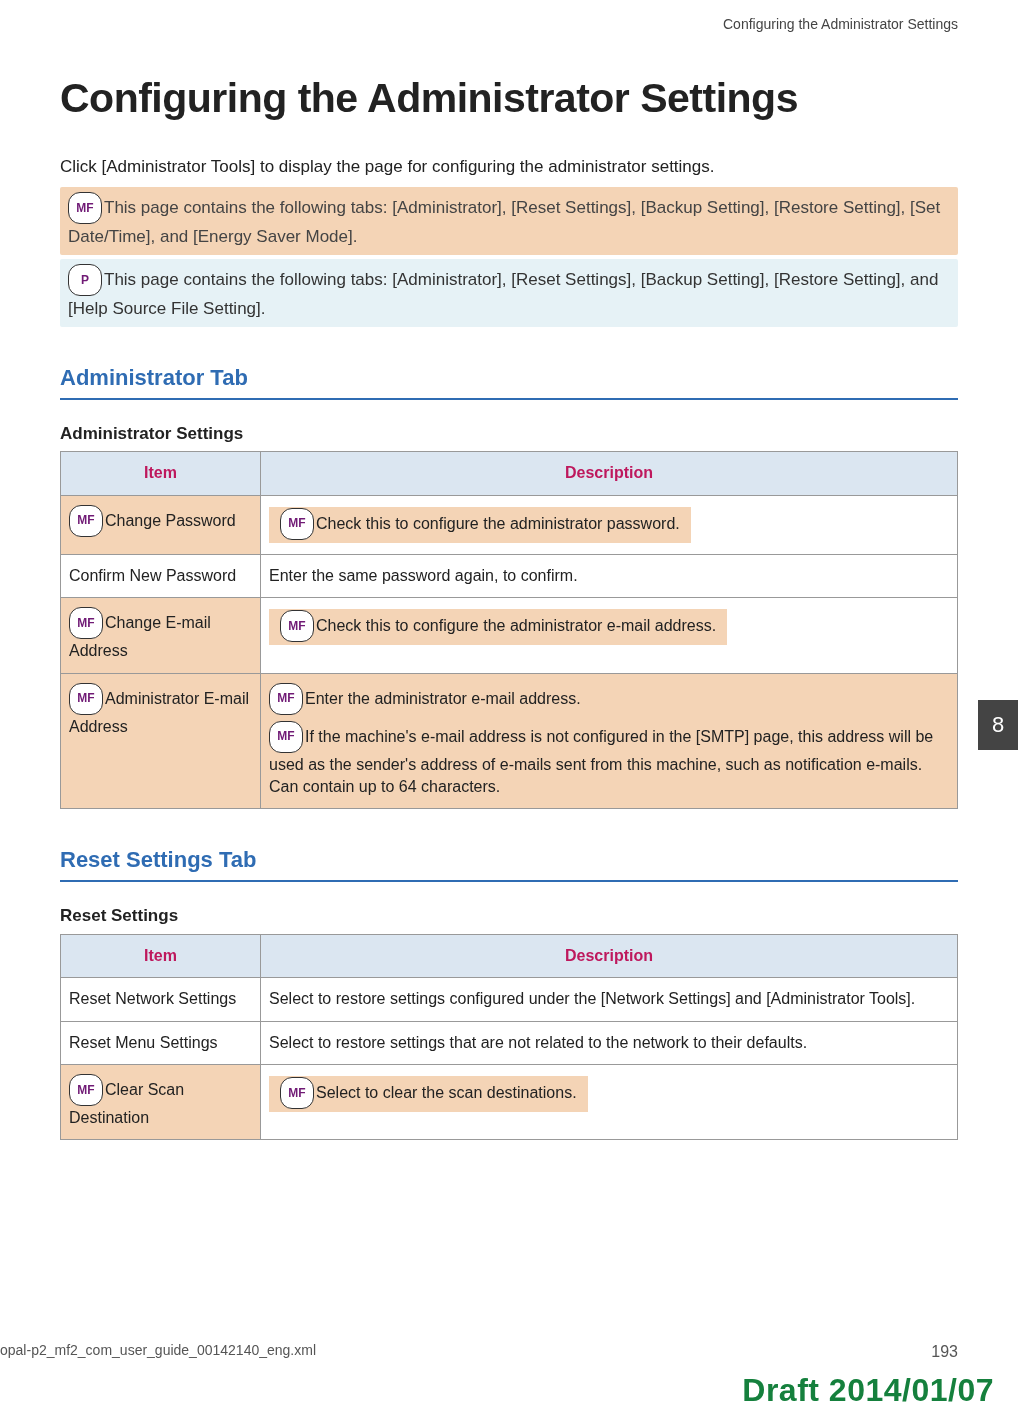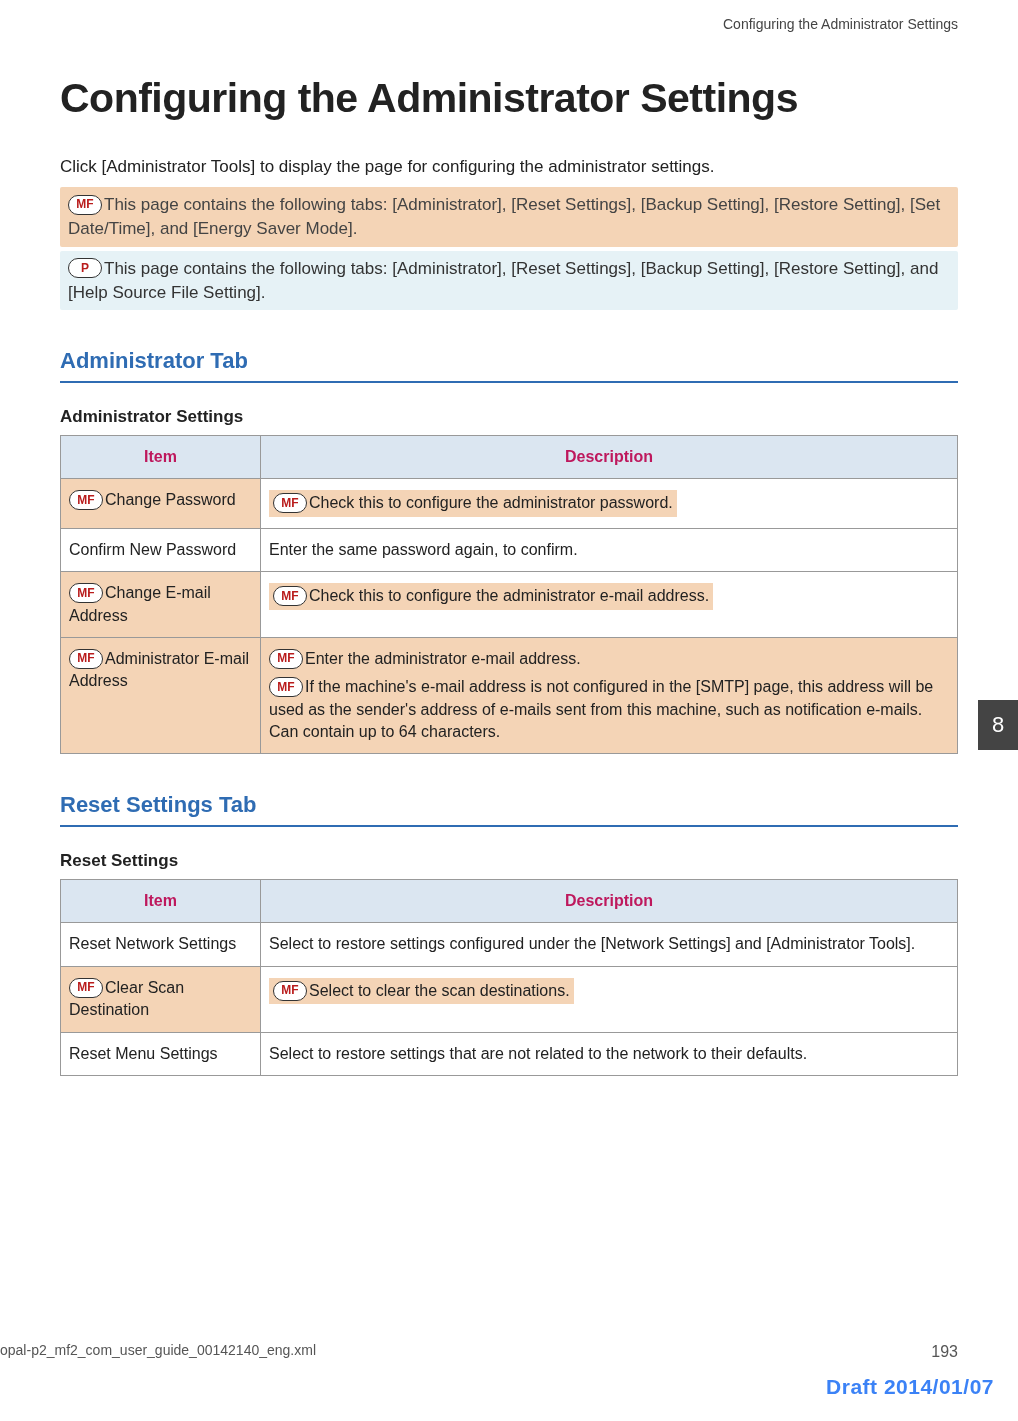--- a/index.html
+++ b/index.html
@@ -38,28 +38,28 @@
     margin: 4px 0;
     border-radius: 2px;
   }
   .callout.mf { background: #f4d4b6; color: #444; }
   .callout.p  { background: #e6f2f6; color: #333; }
   .badge {
     display: inline-flex;
     align-items: center;
     justify-content: center;
     min-width: 34px;
-    height: 20px;
+    height: 32px;
     padding: 0 6px;
     border: 1.5px solid #333;
     border-radius: 12px;
     background: #fff;
     font-size: 12px;
     font-weight: 600;
-    color: #b91c1c;
+    color: #701a75;
     vertical-align: middle;
     margin-right: 2px;
     position: relative;
     top: -1px;
   }
   .section-heading {
     font-size: 22px;
     color: #2f6cb3;
     font-weight: 600;
     margin-top: 36px;
@@ -86,21 +86,21 @@
   }
   th {
     background: #dbe6f1;
     font-weight: 700;
     text-align: center;
     color: #be185d;
   }
   td.hl-cell { background: #f4d4b6; }
   .hl-line {
     background: #f4d4b6;
-    padding: 2px 4px;
+    padding: 2px 11px;
     margin: 1px 0;
     display: inline-block;
   }
   .side-tab {
     position: absolute;
     right: 0;
     top: 700px;
     width: 40px;
     height: 50px;
     background: #444;
@@ -120,25 +120,25 @@
     color: #555;
     display: flex;
     justify-content: space-between;
     padding-left: 0;
     margin-top: 8px;
   }
   .footer-left { }
   .footer-right { font-size: 16px; }
   .draft {
     position: absolute;
-    bottom: 20px;
+    bottom: 8px;
     right: 24px;
-    font-size: 21px;
-    font-weight: 700;
-    color: #3b82f6;
+    font-size: 32px;
+    font-weight: 700;
+    color: #15803d;
     letter-spacing: 0.5px;
   }
 </style>
 </head>
 <body>
 
 <div class="page">
   <div class="header-right">Configuring the Administrator Settings</div>
 
   <h1>Configuring the Administrator Settings</h1>
@@ -213,30 +213,30 @@
         <th>Item</th>
         <th>Description</th>
       </tr>
     </thead>
     <tbody>
       <tr>
         <td>Reset Network Settings</td>
         <td>Select to restore settings configured under the [Network Settings] and [Administrator Tools].</td>
       </tr>
       <tr>
+        <td>Reset Menu Settings</td>
+        <td>Select to restore settings that are not related to the network to their defaults.</td>
+      </tr>
+      <tr>
         <td class="hl-cell">
           <span class="badge">MF</span><span>Clear Scan Destination</span>
         </td>
         <td>
           <span class="hl-line"><span class="badge">MF</span><span>Select to clear the scan destinations.</span></span>
         </td>
-      </tr>
-      <tr>
-        <td>Reset Menu Settings</td>
-        <td>Select to restore settings that are not related to the network to their defaults.</td>
       </tr>
     </tbody>
   </table>
 
 </div>
 
 <div class="side-tab">8</div>
 
 <div class="footer">
   <span class="footer-left">opal-p2_mf2_com_user_guide_00142140_eng.xml</span>

